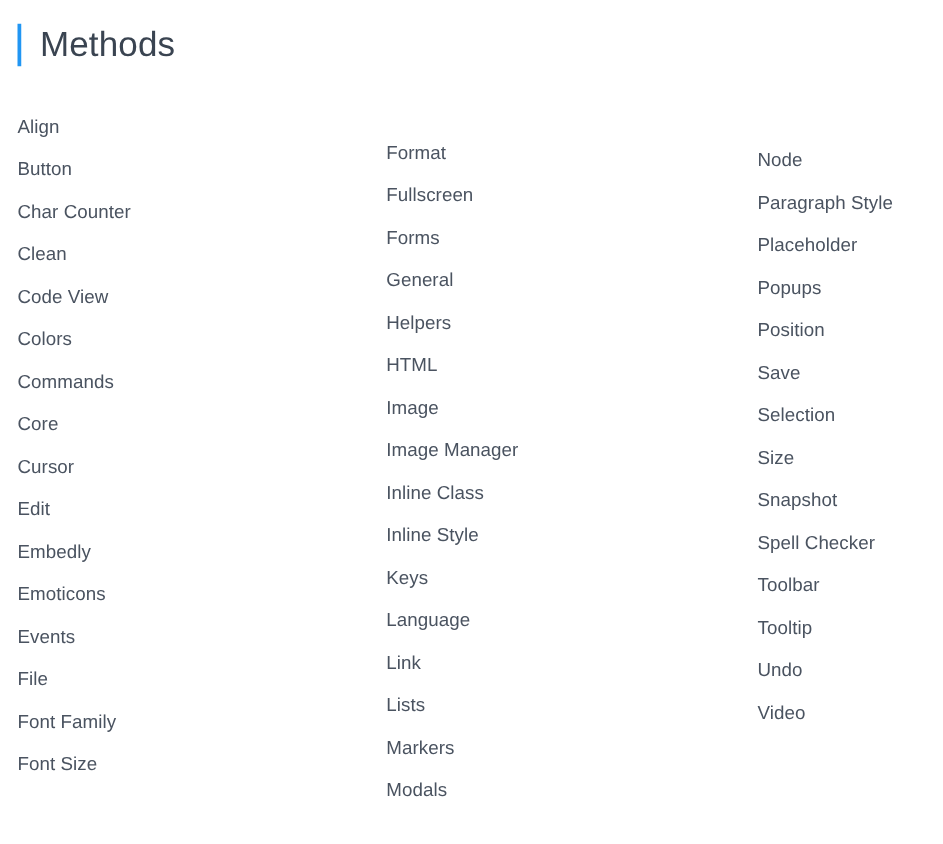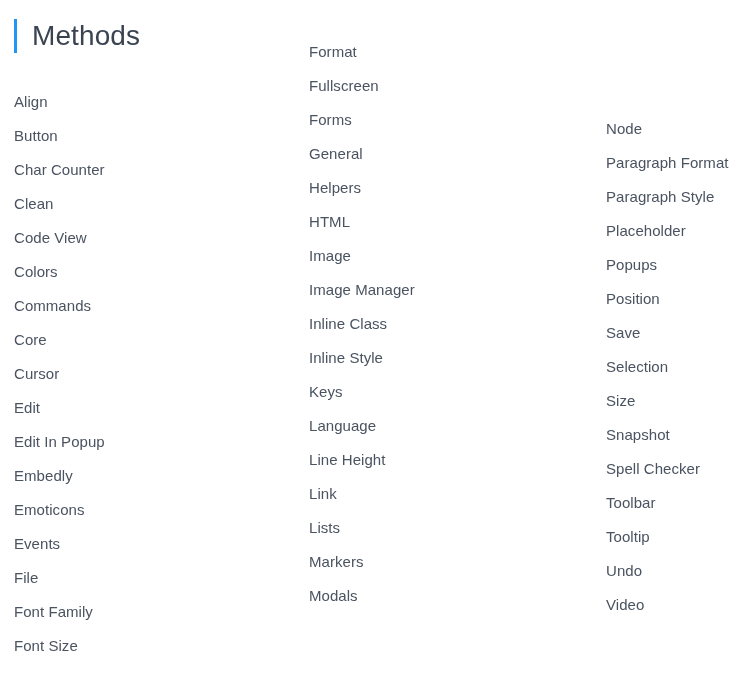--- a/index.html
+++ b/index.html
@@ -56,21 +56,21 @@
     left: 0;
     top: 0;
     width: 754px;
     height: 675px;
   }
   .methods-column {
     position: absolute;
     top: 0;
   }
   .methods-column.col-1 { left: 14px;  width: 280px; padding-top: 85px; }
-  .methods-column.col-2 { left: 309px; width: 285px; padding-top: 35px; }
+  .methods-column.col-2 { left: 309px; width: 285px; padding-top: 106px; }
   .methods-column.col-3 { left: 606px; width: 148px; padding-top: 112px; }
 
   .methods-list {
     list-style: none;
     margin: 0;
     padding: 0;
   }
   .methods-list li {
     height: 34px;
     line-height: 34px;
@@ -102,21 +102,20 @@
           <li><a class="method-link">Align</a></li>
           <li><a class="method-link">Button</a></li>
           <li><a class="method-link">Char Counter</a></li>
           <li><a class="method-link">Clean</a></li>
           <li><a class="method-link">Code View</a></li>
           <li><a class="method-link">Colors</a></li>
           <li><a class="method-link">Commands</a></li>
           <li><a class="method-link">Core</a></li>
           <li><a class="method-link">Cursor</a></li>
           <li><a class="method-link">Edit</a></li>
-          <li><a class="method-link">Edit In Popup</a></li>
           <li><a class="method-link">Embedly</a></li>
           <li><a class="method-link">Emoticons</a></li>
           <li><a class="method-link">Events</a></li>
           <li><a class="method-link">File</a></li>
           <li><a class="method-link">Font Family</a></li>
           <li><a class="method-link">Font Size</a></li>
         </ul>
     </div>
 
     <div class="methods-column col-2">
@@ -126,32 +125,30 @@
           <li><a class="method-link">Forms</a></li>
           <li><a class="method-link">General</a></li>
           <li><a class="method-link">Helpers</a></li>
           <li><a class="method-link">HTML</a></li>
           <li><a class="method-link">Image</a></li>
           <li><a class="method-link">Image Manager</a></li>
           <li><a class="method-link">Inline Class</a></li>
           <li><a class="method-link">Inline Style</a></li>
           <li><a class="method-link">Keys</a></li>
           <li><a class="method-link">Language</a></li>
-          <li><a class="method-link">Line Height</a></li>
           <li><a class="method-link">Link</a></li>
           <li><a class="method-link">Lists</a></li>
           <li><a class="method-link">Markers</a></li>
           <li><a class="method-link">Modals</a></li>
         </ul>
     </div>
 
     <div class="methods-column col-3">
       <ul class="methods-list">
           <li><a class="method-link">Node</a></li>
-          <li><a class="method-link">Paragraph Format</a></li>
           <li><a class="method-link">Paragraph Style</a></li>
           <li><a class="method-link">Placeholder</a></li>
           <li><a class="method-link">Popups</a></li>
           <li><a class="method-link">Position</a></li>
           <li><a class="method-link">Save</a></li>
           <li><a class="method-link">Selection</a></li>
           <li><a class="method-link">Size</a></li>
           <li><a class="method-link">Snapshot</a></li>
           <li><a class="method-link">Spell Checker</a></li>
           <li><a class="method-link">Toolbar</a></li>

